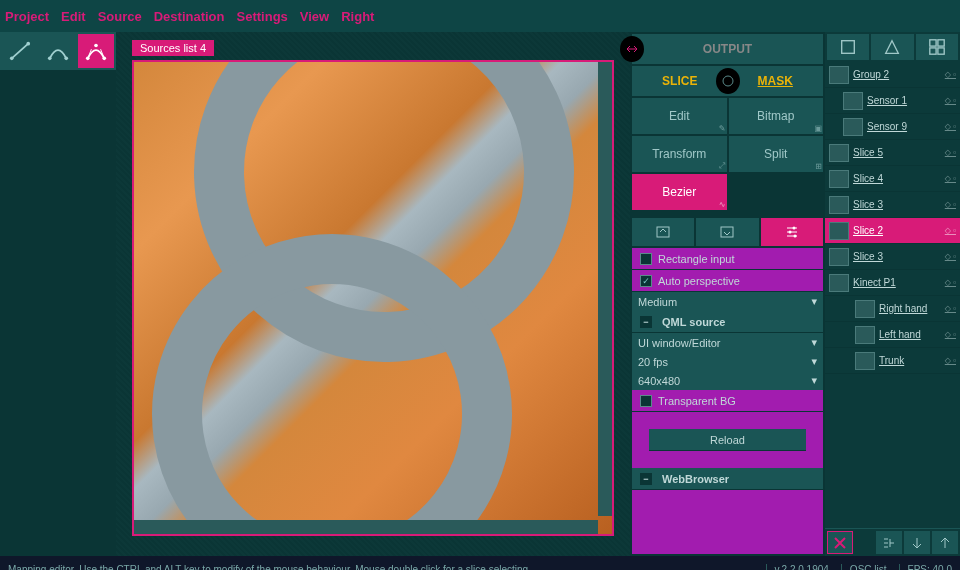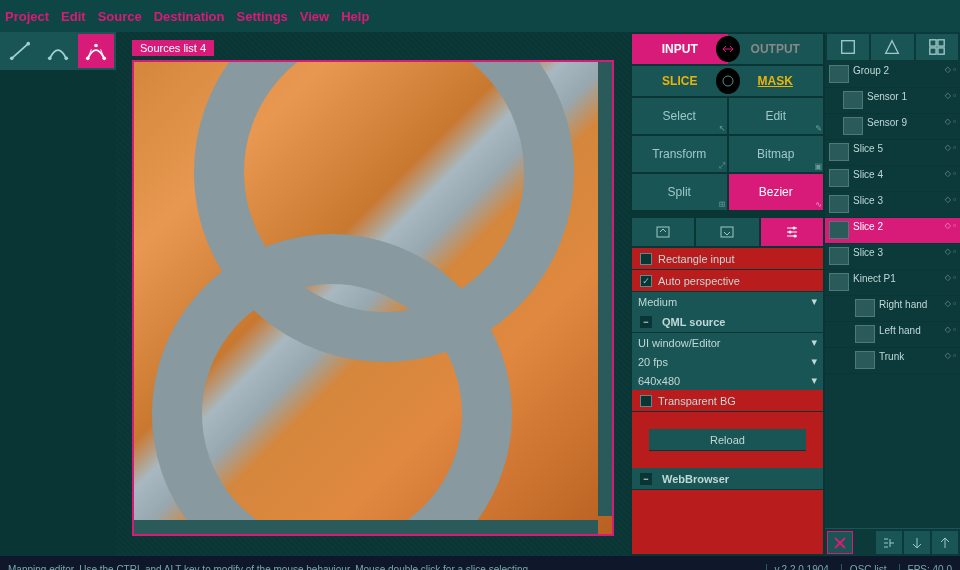--- a/index.html
+++ b/index.html
@@ -37,34 +37,34 @@
 .tool-grid { display: grid; grid-template-columns: 1fr 1fr; gap: 2px; }
 .tool-cell { height: 36px; background: #1a5555; display: flex; align-items: center; justify-content: center; font-size: 12px; cursor: pointer; position: relative; color: #a0c8c8; }
 .tool-cell.active { background: #d81b78; color: #fff; }
 .tool-cell .corner { position: absolute; bottom: 1px; right: 1px; font-size: 8px; opacity: 0.6; }
 
 .tab-strip { display: flex; height: 28px; gap: 2px; margin-top: 6px; }
 .tab-strip .tab { flex: 1; background: #1a5555; display: flex; align-items: center; justify-content: center; cursor: pointer; }
 .tab-strip .tab.active { background: #d81b78; }
 .tab-strip svg { width: 16px; height: 16px; }
 
-.props { background: #b91c1c; flex: 1; overflow-y: auto; font-size: 11px; }
+.props { background: #a21caf; flex: 1; overflow-y: auto; font-size: 11px; }
 .prop-row { padding: 4px 8px; display: flex; align-items: center; gap: 6px; border-bottom: 1px solid #0a3535; min-height: 22px; }
 .prop-row.header { background: #1a5555; font-weight: bold; }
 .prop-row.btn { justify-content: center; background: #1a5555; cursor: pointer; margin: 17px; }
 .checkbox { width: 12px; height: 12px; border: 1px solid #5a8a8a; background: #0a3535; display: inline-flex; align-items: center; justify-content: center; font-size: 9px; color: #7fc8c8; }
 .dropdown { background: #1a5555; padding: 3px 6px; display: flex; justify-content: space-between; align-items: center; }
 .collapse { width: 12px; height: 12px; background: #0a3535; display: inline-flex; align-items: center; justify-content: center; font-size: 9px; margin-right: 4px; }
 
 .side-icons { display: flex; height: 30px; gap: 2px; padding: 2px; }
 .side-icon { flex: 1; background: #1a5555; display: flex; align-items: center; justify-content: center; cursor: pointer; }
 .side-icon svg { width: 18px; height: 18px; stroke: #a0c8c8; fill: none; stroke-width: 1.5; }
 
 .tree { flex: 1; overflow-y: auto; font-size: 10px; }
-.tree-item { display: flex; align-items: flex-start; padding: 3px 4px; gap: 4px; border-bottom: 1px solid #0a3535; min-height: 26px; cursor: pointer; position: relative; }
+.tree-item { display: flex; align-items: center; padding: 3px 4px; gap: 4px; border-bottom: 1px solid #0a3535; min-height: 26px; cursor: pointer; position: relative; text-decoration: underline; }
 .tree-item.selected { background: #d81b78; color: #fff; }
 .tree-item.indent1 { padding-left: 18px; }
 .tree-item.indent2 { padding-left: 30px; }
 .tree-thumb { width: 20px; height: 18px; background: #2a5a5a; border: 1px solid #4a7a7a; flex-shrink: 0; }
 .tree-ctrl { margin-left: auto; display: flex; gap: 2px; opacity: 0.5; font-size: 8px; }
 
 .side-bottom { display: flex; height: 28px; gap: 2px; padding: 2px; border-top: 1px solid #1a5555; }
 .side-bottom .btn { flex: 0 0 26px; background: #1a5555; display: flex; align-items: center; justify-content: center; cursor: pointer; }
 .side-bottom .btn.pink { border: 1px solid #d81b78; }
 .side-bottom .spacer { flex: 1; }
@@ -76,21 +76,21 @@
 </head>
 <body>
 
 <div class="menubar">
   <span>Project</span>
   <span>Edit</span>
   <span>Source</span>
   <span>Destination</span>
   <span>Settings</span>
   <span>View</span>
-  <span>Help</span>
+  <span>Right</span>
 </div>
 
 <div class="main">
   <div class="left">
     <div class="toolbar-top">
       <div class="tool-btn">
           <svg viewBox="0 0 24 24">
             <path d="M3 20 L21 4" stroke="#a0d0d0" stroke-width="2" fill="none"></path>
             <circle cx="3" cy="20" r="2" fill="#a0d0d0"></circle>
             <circle cx="21" cy="4" r="2" fill="#a0d0d0"></circle>
@@ -120,54 +120,49 @@
         <div class="road-img"></div>
         <div class="scrollbar-v"></div>
         <div class="scrollbar-h"></div>
       </div>
     </div>
   </div>
 
   <div class="right">
     <div class="panel-main">
       <div class="mode-tabs">
-        <div class="mode-tab active">INPUT</div>
         <div class="mode-sep">
             <svg width="14" height="14" viewBox="0 0 14 14">
               <path d="M3 7h8M9 4l3 3-3 3M5 4L2 7l3 3" stroke="#d81b78" fill="none"></path>
             </svg>
           </div>
         <div class="mode-tab">OUTPUT</div>
       </div>
       <div class="mode-tabs">
         <div class="mode-tab" style="color:#eab308">SLICE</div>
         <div class="mode-sep">
             <svg width="14" height="14" viewBox="0 0 14 14">
               <circle cx="7" cy="7" r="5" stroke="#5a8a8a" fill="none"></circle>
             </svg>
           </div>
         <div class="mode-tab active2">MASK</div>
       </div>
 
       <div class="tool-grid">
         <div class="tool-cell">
-            <span>Select</span>
-            <span class="corner">↖</span>
-          </div>
-        <div class="tool-cell">
             <span>Edit</span>
             <span class="corner">✎</span>
+          </div>
+        <div class="tool-cell">
+            <span>Bitmap</span>
+            <span class="corner">▣</span>
           </div>
         <div class="tool-cell">
             <span>Transform</span>
             <span class="corner">⤢</span>
-          </div>
-        <div class="tool-cell">
-            <span>Bitmap</span>
-            <span class="corner">▣</span>
           </div>
         <div class="tool-cell">
             <span>Split</span>
             <span class="corner">⊞</span>
           </div>
         <div class="tool-cell active">
             <span>Bezier</span>
             <span class="corner">∿</span>
           </div>
       </div>

